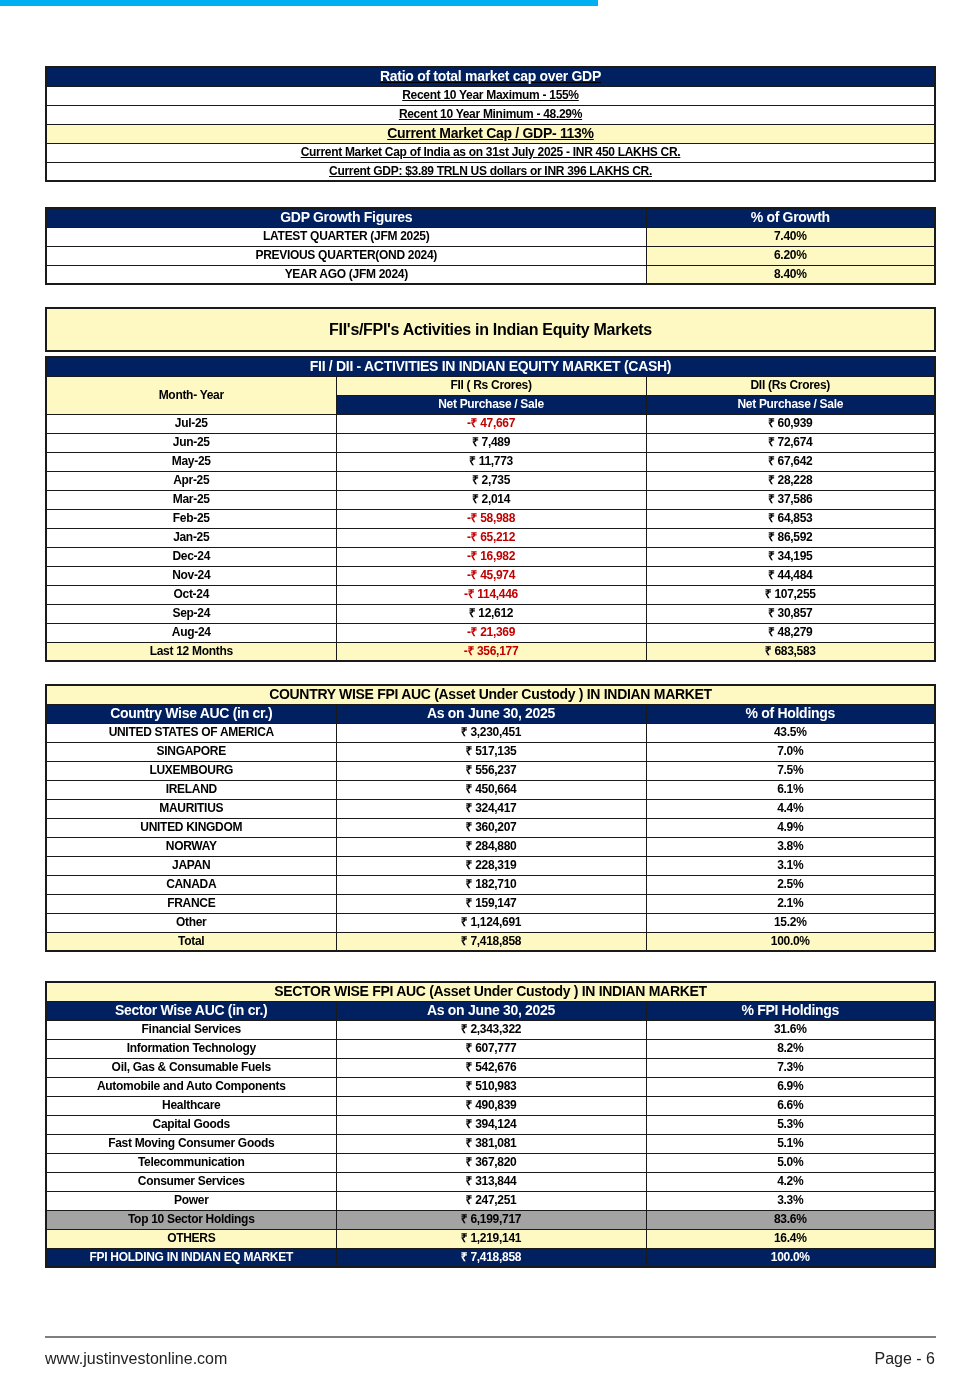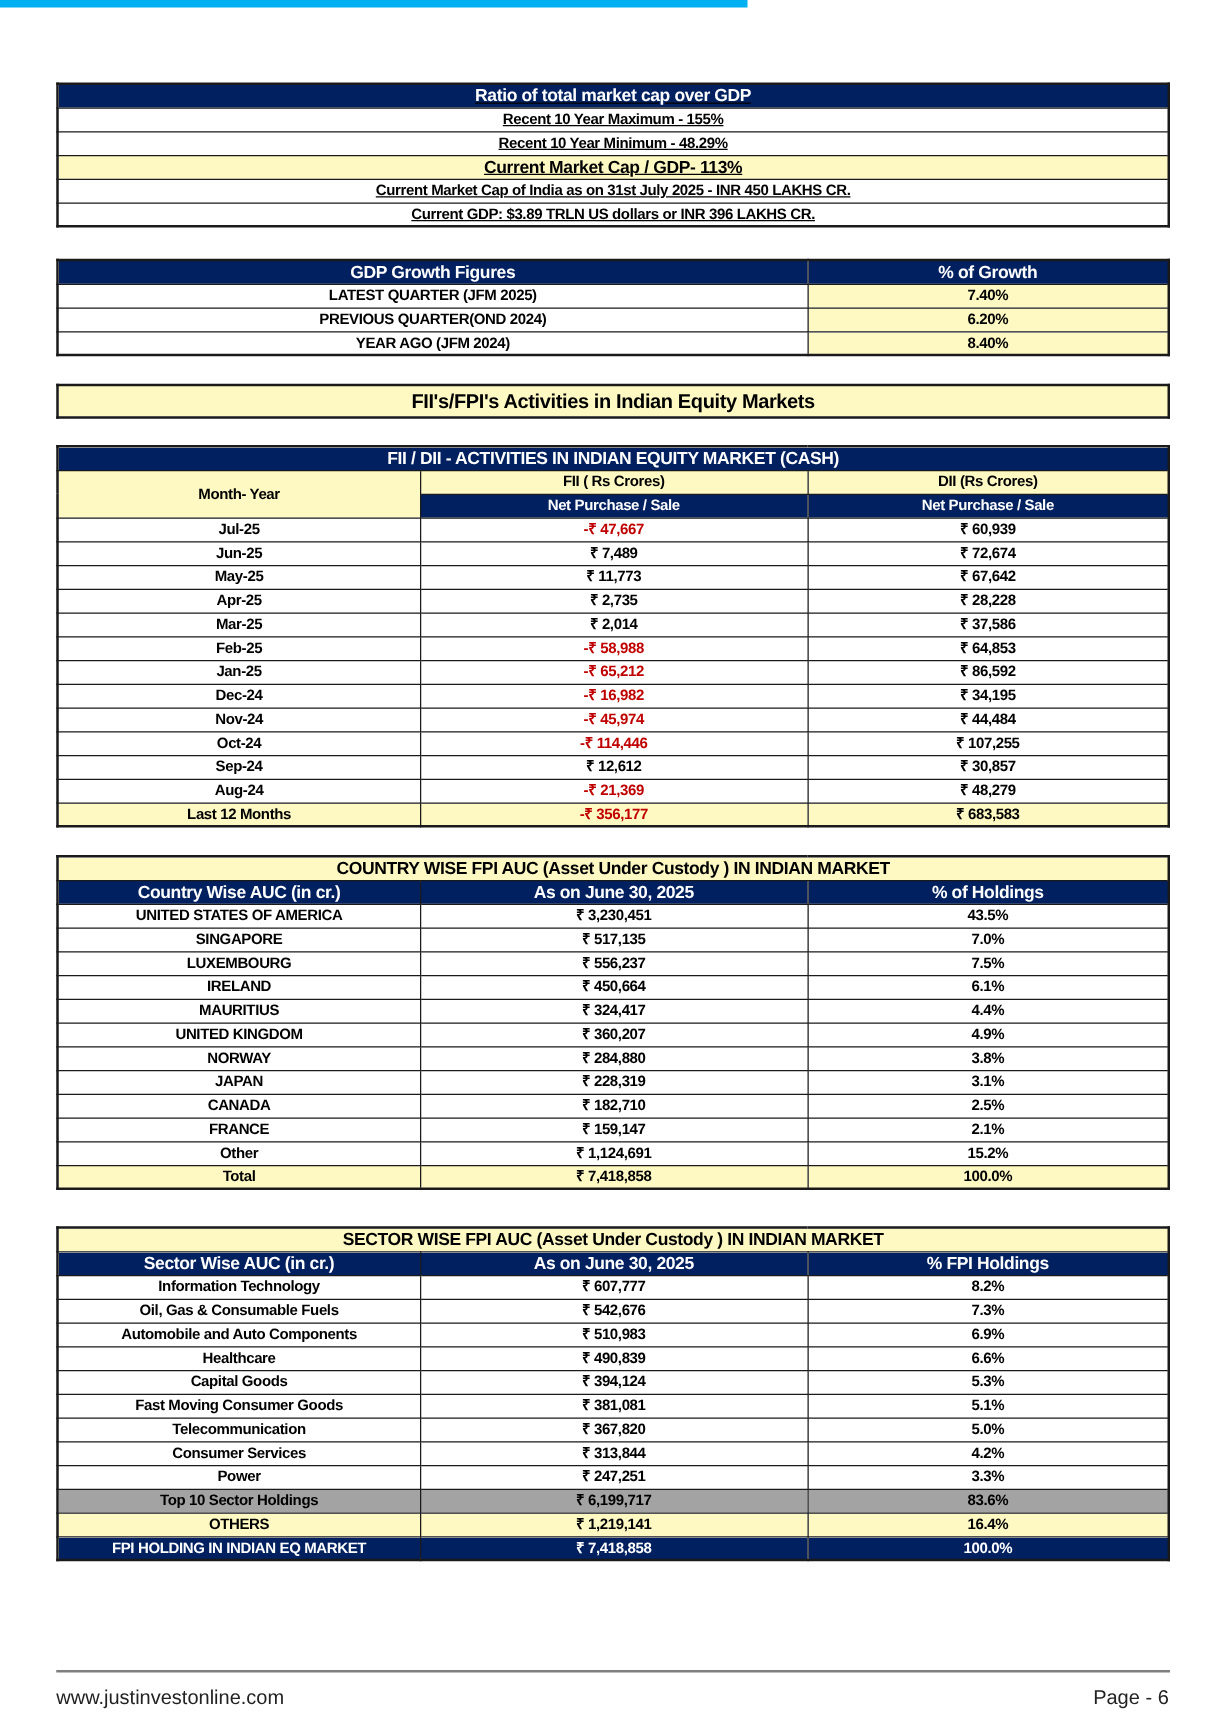--- a/index.html
+++ b/index.html
@@ -82,21 +82,21 @@
   <tr>
     <td>YEAR AGO (JFM 2024)</td>
     <td class="light">8.40%</td>
   </tr>
 </tbody>
   </table>
 
 <table class="t" style="top:307px;">
   <tbody>
       <tr>
-        <td class="light" style="height:26px;font-size:16px;">FII's/FPI's Activities in Indian Equity Markets</td>
+        <td class="light" style="height:43px;font-size:16px;">FII's/FPI's Activities in Indian Equity Markets</td>
       </tr>
 </tbody>
   </table>
 
 <table class="t" style="top:356px;padding-left:28px;">
   <colgroup>
       <col style="width:290px">
       <col style="width:310px">
       <col>
     </colgroup>
@@ -278,20 +278,25 @@
         <td colspan="3" class="light big">SECTOR WISE FPI AUC (Asset Under Custody ) IN INDIAN MARKET</td>
       </tr>
   <tr class="h20">
     <td class="navy big">Sector Wise AUC (in cr.)</td>
     <td class="navy big">As on June 30, 2025</td>
     <td class="navy big">% FPI Holdings</td>
   </tr>
   </tbody>
     <tbody id="sector-body">
       <tr>
+        <td>Financial Services</td>
+        <td>₹ 2,343,322</td>
+        <td>31.6%</td>
+      </tr>
+      <tr>
         <td>Information Technology</td>
         <td>₹ 607,777</td>
         <td>8.2%</td>
       </tr>
       <tr>
         <td>Oil, Gas &amp; Consumable Fuels</td>
         <td>₹ 542,676</td>
         <td>7.3%</td>
       </tr>
       <tr>

